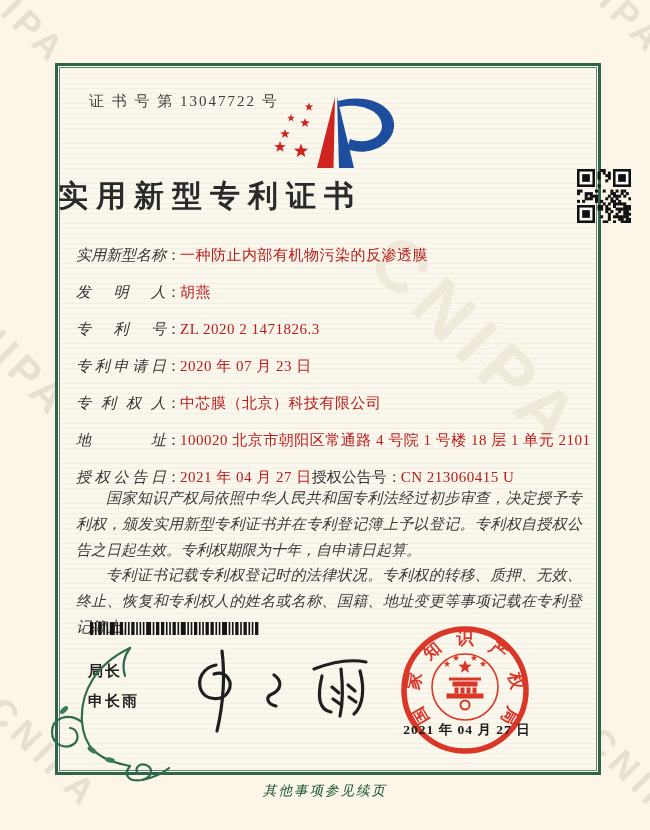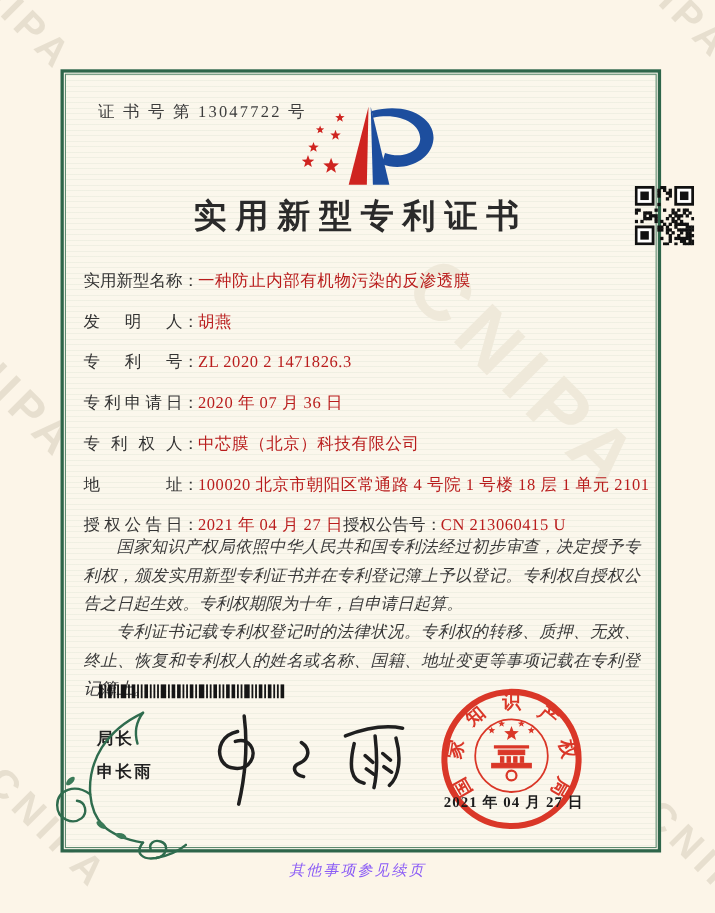--- a/index.html
+++ b/index.html
@@ -24,27 +24,27 @@
   .guilloche{position:absolute;inset:2px;
       background:repeating-linear-gradient(180deg,rgba(140,170,145,0.10) 0px,rgba(140,170,145,0.10) 1px,transparent 1px,transparent 5px);
       pointer-events:none;}
 
   .content{position:absolute;inset:0;z-index:2;color:#333;}
 
   .cert-no{position:absolute;left:31px;top:26px;font-size:15px;letter-spacing:2px;color:#3c3c3c;}
 
   .logo{position:absolute;left:196px;top:28px;width:148px;height:78px;}
 
-  .title{position:absolute;left:0;top:110px;width:100%;text-align:center;
+  .title{position:absolute;left:0;top:110px;width:100%;
       font-size:30px;font-weight:700;letter-spacing:8px;color:#2a2a2a;}
 
   .fields{position:absolute;left:18px;top:180px;right:14px;font-size:15px;}
   .frow{height:22px;margin-bottom:15px;white-space:nowrap;}
   .flabel{display:inline-block;width:90px;text-align:justify;text-align-last:justify;
-      vertical-align:top;color:#333;}
+      vertical-align:top;color:#333;font-style:italic;}
   .fcolon{display:inline-block;width:14px;color:#333;}
   .fvalue{color:#b91c1c;letter-spacing:0.5px;}
   .fpair2{margin-left:0;}
 
   .paras{position:absolute;left:18px;top:420px;width:506px;font-size:15px;
       line-height:1.72;color:#3a3a3a;font-style:italic;}
   .paras p{margin:0;text-indent:2em;text-align:justify;}
 
   .barcode{position:absolute;left:32px;top:556px;width:170px;height:13px;}
 
@@ -55,21 +55,21 @@
   .signature{position:absolute;left:130px;top:579px;width:200px;height:92px;}
 
   .seal{position:absolute;left:340px;top:557px;width:134px;height:134px;opacity:0.93;}
   .seal-date{position:absolute;left:330px;top:655px;width:158px;text-align:center;
       font-size:13.5px;font-weight:600;color:#1c1c1c;letter-spacing:1px;}
 
   .page-info{position:absolute;left:0;bottom:10px;width:100%;text-align:center;
       font-size:12.5px;color:#3a3a3a;letter-spacing:1px;}
 
   .footer-note{position:absolute;left:0;top:782px;width:100%;text-align:center;
-      font-size:13.5px;color:#8b5cf6;font-style:italic;letter-spacing:2px;}
+      font-size:13.5px;color:#14532d;font-style:italic;letter-spacing:2px;}
 
   .qr{position:absolute;left:519px;top:103px;width:54px;height:54px;}
 
   .flourish{position:absolute;left:30px;top:646px;width:140px;height:136px;z-index:3;pointer-events:none;}
 </style>
 </head>
 <body>
 
 <div class="page">
 
@@ -225,21 +225,21 @@
         <div class="frow">
           <span class="flabel">实用新型名称</span><span class="fcolon">：</span><span class="fvalue">一种防止内部有机物污染的反渗透膜</span>
         </div>
         <div class="frow">
           <span class="flabel">发明人</span><span class="fcolon">：</span><span class="fvalue">胡燕</span>
         </div>
         <div class="frow">
           <span class="flabel">专利号</span><span class="fcolon">：</span><span class="fvalue">ZL 2020 2 1471826.3</span>
         </div>
         <div class="frow">
-          <span class="flabel">专利申请日</span><span class="fcolon">：</span><span class="fvalue">2020 年 07 月 36 日</span>
+          <span class="flabel">专利申请日</span><span class="fcolon">：</span><span class="fvalue">2020 年 07 月 23 日</span>
         </div>
         <div class="frow">
           <span class="flabel">专利权人</span><span class="fcolon">：</span><span class="fvalue">中芯膜（北京）科技有限公司</span>
         </div>
         <div class="frow">
           <span class="flabel">地址</span><span class="fcolon">：</span><span class="fvalue">100020 北京市朝阳区常通路 4 号院 1 号楼 18 层 1 单元 2101</span>
         </div>
         <div class="frow">
           <span class="flabel">授权公告日</span><span class="fcolon">：</span><span class="fvalue">2021 年 04 月 27 日</span><span class="fpair2"><span>授权公告号</span><span class="fcolon">：</span><span class="fvalue">CN 213060415 U</span></span>
         </div>

